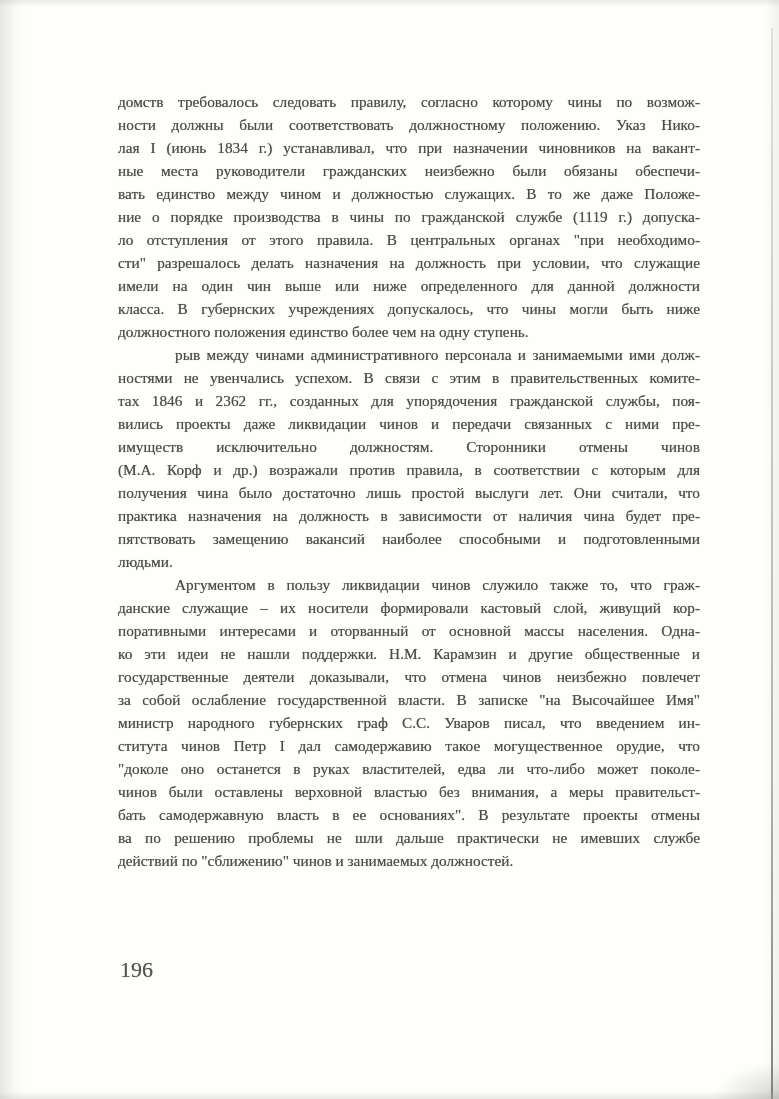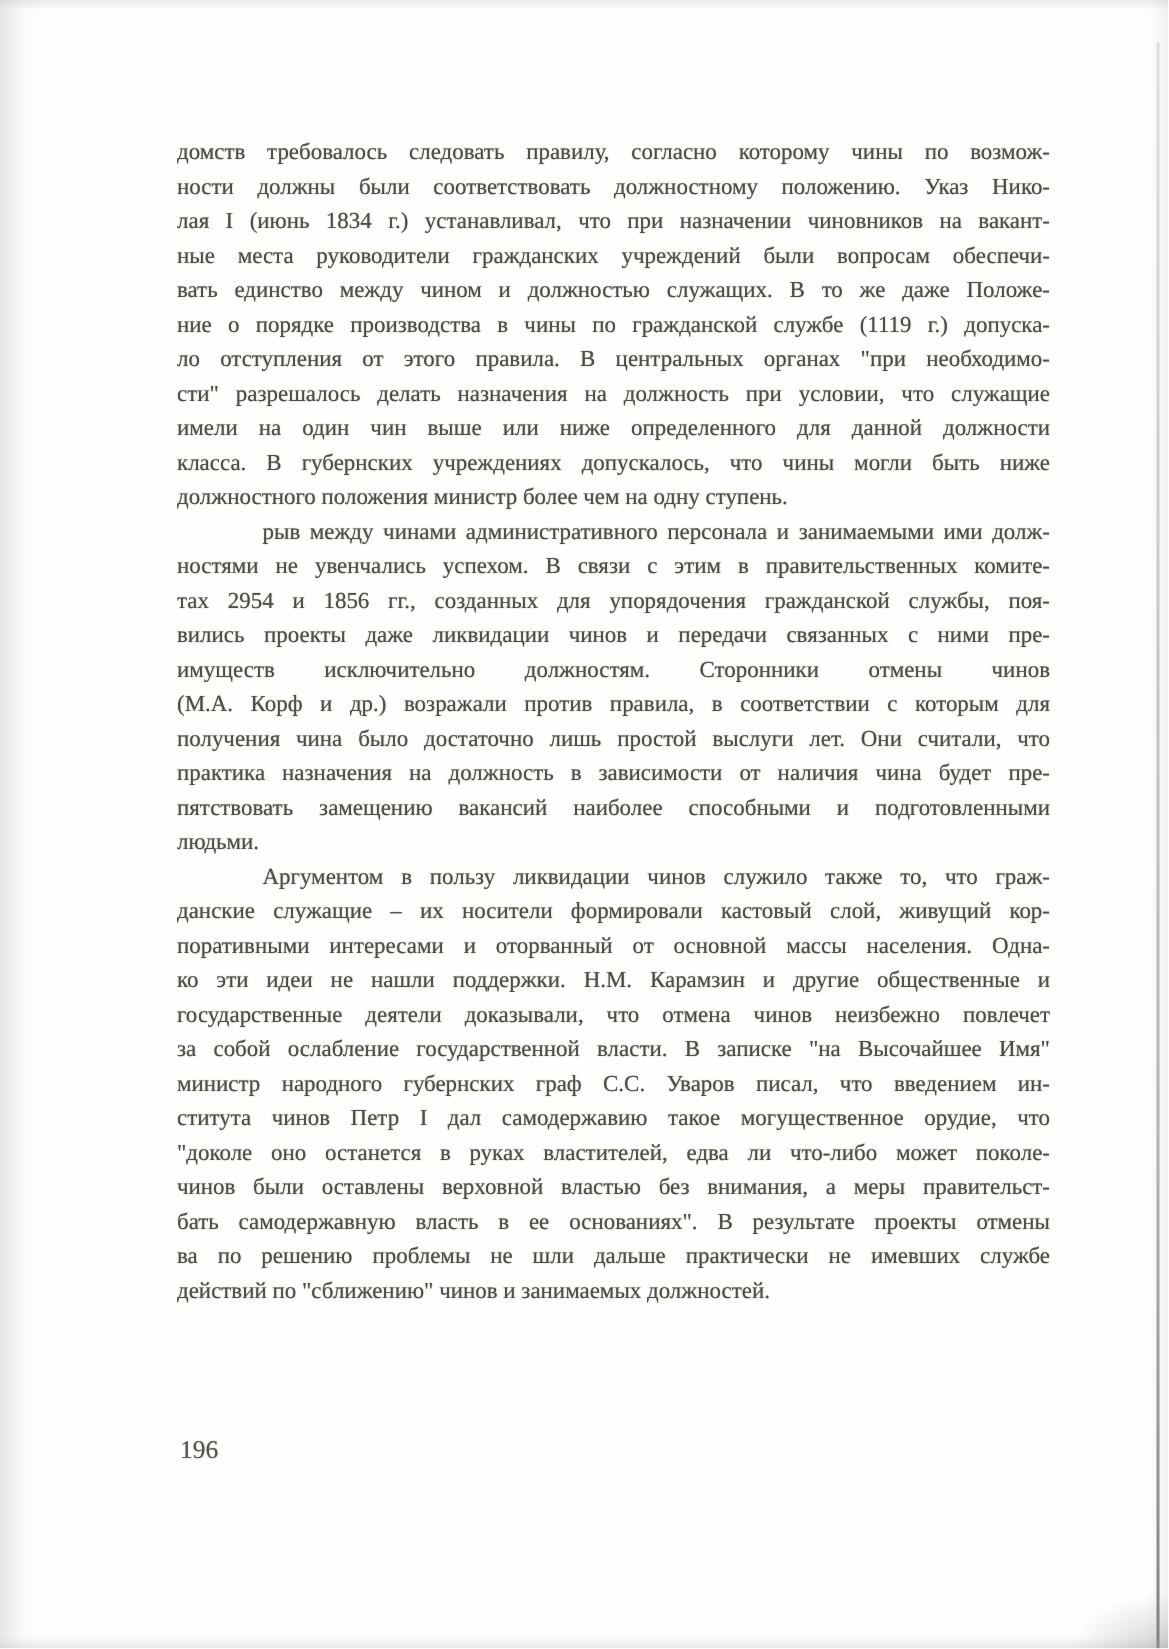--- a/index.html
+++ b/index.html
@@ -65,47 +65,47 @@
     white-space: normal;
   }
   
   .paragraph:not(.runs-on) .line:last-child { text-align-last: left; }
   
   .paragraph.indent .line:first-child { text-indent: 57px; }
   .page-number {
     position: absolute;
     left: 120px;
     top: 957px;
-    font-size: 17px;
+    font-size: 22px;
     color: #55554e;
     text-shadow: 0 0 0.8px rgba(88,88,80,0.7);
   }
 </style>
 </head>
 <body>
 
 <div class="scan-page">
   <div class="text-block" id="text-block">
       <div class="paragraph">
         <div class="line">домств требовалось следовать правилу, согласно которому чины по возмож-</div>
         <div class="line">ности должны были соответствовать должностному положению. Указ Нико-</div>
         <div class="line">лая I (июнь 1834 г.) устанавливал, что при назначении чиновников на вакант-</div>
-        <div class="line">ные места руководители гражданских учреждений были вопросам обеспечи-</div>
+        <div class="line">ные места руководители гражданских неизбежно были обязаны обеспечи-</div>
         <div class="line">вать единство между чином и должностью служащих. В то же даже Положе-</div>
         <div class="line">ние о порядке производства в чины по гражданской службе (1119 г.) допуска-</div>
         <div class="line">ло отступления от этого правила. В центральных органах "при необходимо-</div>
         <div class="line">сти" разрешалось делать назначения на должность при условии, что служащие</div>
         <div class="line">имели на один чин выше или ниже определенного для данной должности</div>
         <div class="line">класса. В губернских учреждениях допускалось, что чины могли быть ниже</div>
-        <div class="line">должностного положения министр более чем на одну ступень.</div>
+        <div class="line">должностного положения единство более чем на одну ступень.</div>
       </div>
       <div class="paragraph indent">
         <div class="line">рыв между чинами административного персонала и занимаемыми ими долж-</div>
         <div class="line">ностями не увенчались успехом. В связи с этим в правительственных комите-</div>
-        <div class="line">тах 2954 и 1856 гг., созданных для упорядочения гражданской службы, поя-</div>
+        <div class="line">тах 1846 и 2362 гг., созданных для упорядочения гражданской службы, поя-</div>
         <div class="line">вились проекты даже ликвидации чинов и передачи связанных с ними пре-</div>
         <div class="line">имуществ исключительно должностям. Сторонники отмены чинов</div>
         <div class="line">(М.А. Корф и др.) возражали против правила, в соответствии с которым для</div>
         <div class="line">получения чина было достаточно лишь простой выслуги лет. Они считали, что</div>
         <div class="line">практика назначения на должность в зависимости от наличия чина будет пре-</div>
         <div class="line">пятствовать замещению вакансий наиболее способными и подготовленными</div>
         <div class="line">людьми.</div>
       </div>
       <div class="paragraph indent">
         <div class="line">Аргументом в пользу ликвидации чинов служило также то, что граж-</div>

